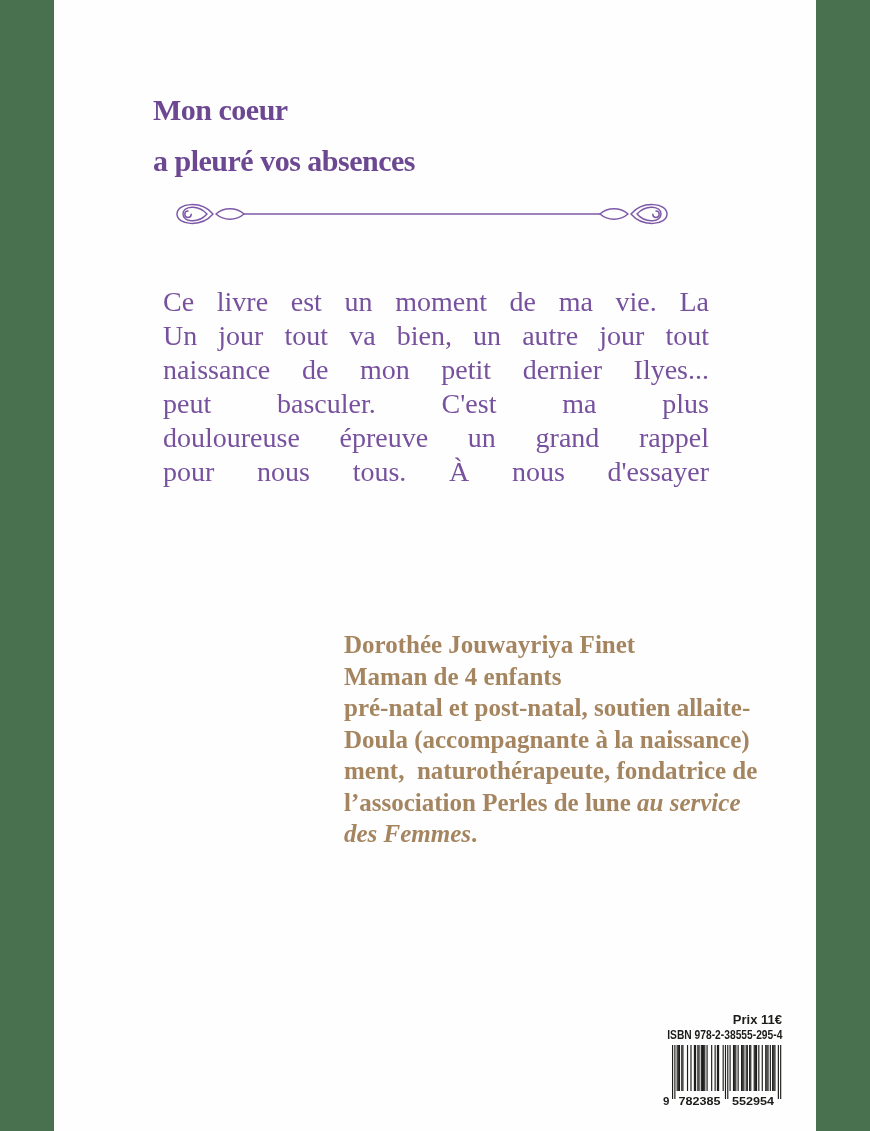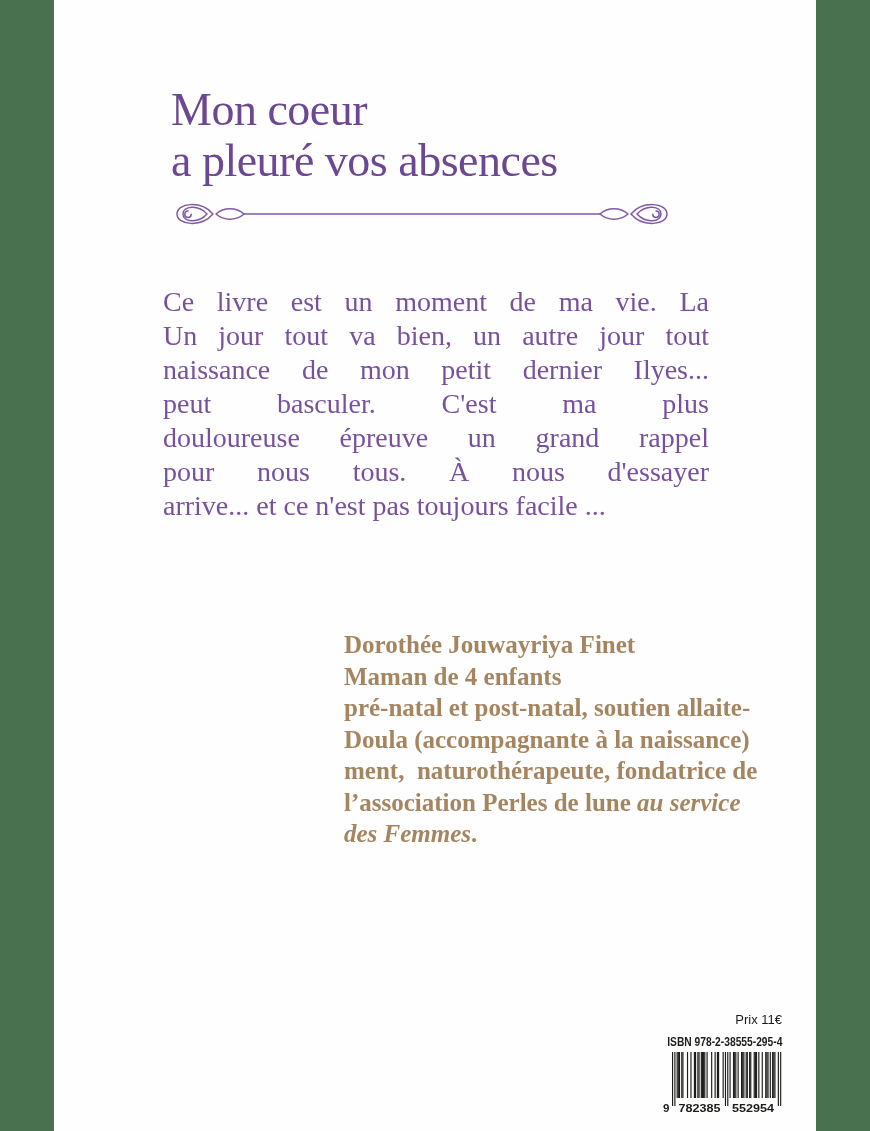--- a/index.html
+++ b/index.html
@@ -23,24 +23,24 @@
   }
   .backdrop-band{position:absolute;top:0;height:1131px;width:54px;background:var(--backdrop-green);}
   .backdrop-band.left{left:0;}
   .backdrop-band.right{right:0;}
   .cover{
     position:absolute;left:54px;top:0;
     width:762px;height:1131px;
     background:var(--cover-white);
   }
   .title{
-    position:absolute;left:117px;top:84px;
+    position:absolute;left:99px;top:84px;
     color:var(--title-purple);
-    font-weight:400;
-    font-size:46px;line-height:51px;
+    font-weight:700;
+    font-size:30px;line-height:51px;
     letter-spacing:-0.5px;
     font-family:"Liberation Serif", serif;
   }
   .divider{
     position:absolute;left:118px;top:197px;
     width:500px;height:34px;
     color:var(--ornament-purple);
   }
   .synopsis{
     position:absolute;left:109px;top:285px;
@@ -75,22 +75,22 @@
   }
   .bio-line .it{font-style:italic;}
   .barcode-block{
     position:absolute;right:34px;top:1012px;
     width:170px;
     display:flex;flex-direction:column;align-items:flex-end;
     color:var(--barcode-ink);
     font-family:"Liberation Sans", sans-serif;
   }
   .price{
-    font-size:13px;font-weight:400;line-height:15px;
-    margin-bottom:8px;
+    font-size:13px;font-weight:700;line-height:15px;
+    margin-bottom:1px;
   }
   .isbn{
     font-size:12.5px;font-weight:700;line-height:14px;
     white-space:nowrap;
     transform:scaleX(0.82);
     transform-origin:100% 50%;
     margin-bottom:3px;
   }
   .ean-svg{display:block;}
   .ean-svg rect{fill:var(--barcode-ink);}
@@ -130,21 +130,20 @@
       </g>
     </svg>
 
     <div class="synopsis">
         <div class="syn-line">Ce livre est un moment de ma vie. La</div>
         <div class="syn-line">Un jour tout va bien, un autre jour tout</div>
         <div class="syn-line">naissance de mon petit dernier Ilyes...</div>
         <div class="syn-line">peut basculer. C'est ma plus</div>
         <div class="syn-line">douloureuse épreuve un grand rappel</div>
         <div class="syn-line">pour nous tous. À nous d'essayer</div>
-        <div class="syn-line last">arrive... et ce n'est pas toujours facile ...</div>
       </div>
 
     <div class="author">
         <div class="bio-line"><span>Dorothée Jouwayriya Finet</span></div>
         <div class="bio-line"><span>Maman de 4 enfants</span></div>
         <div class="bio-line"><span>pré-natal et post-natal, soutien allaite-</span></div>
         <div class="bio-line"><span>Doula (accompagnante à la naissance)</span></div>
         <div class="bio-line"><span>ment,  naturothérapeute, fondatrice de</span></div>
         <div class="bio-line"><span>l’association Perles de lune </span><span class="it">au service</span></div>
         <div class="bio-line"><span class="it">des Femmes</span><span>.</span></div>

